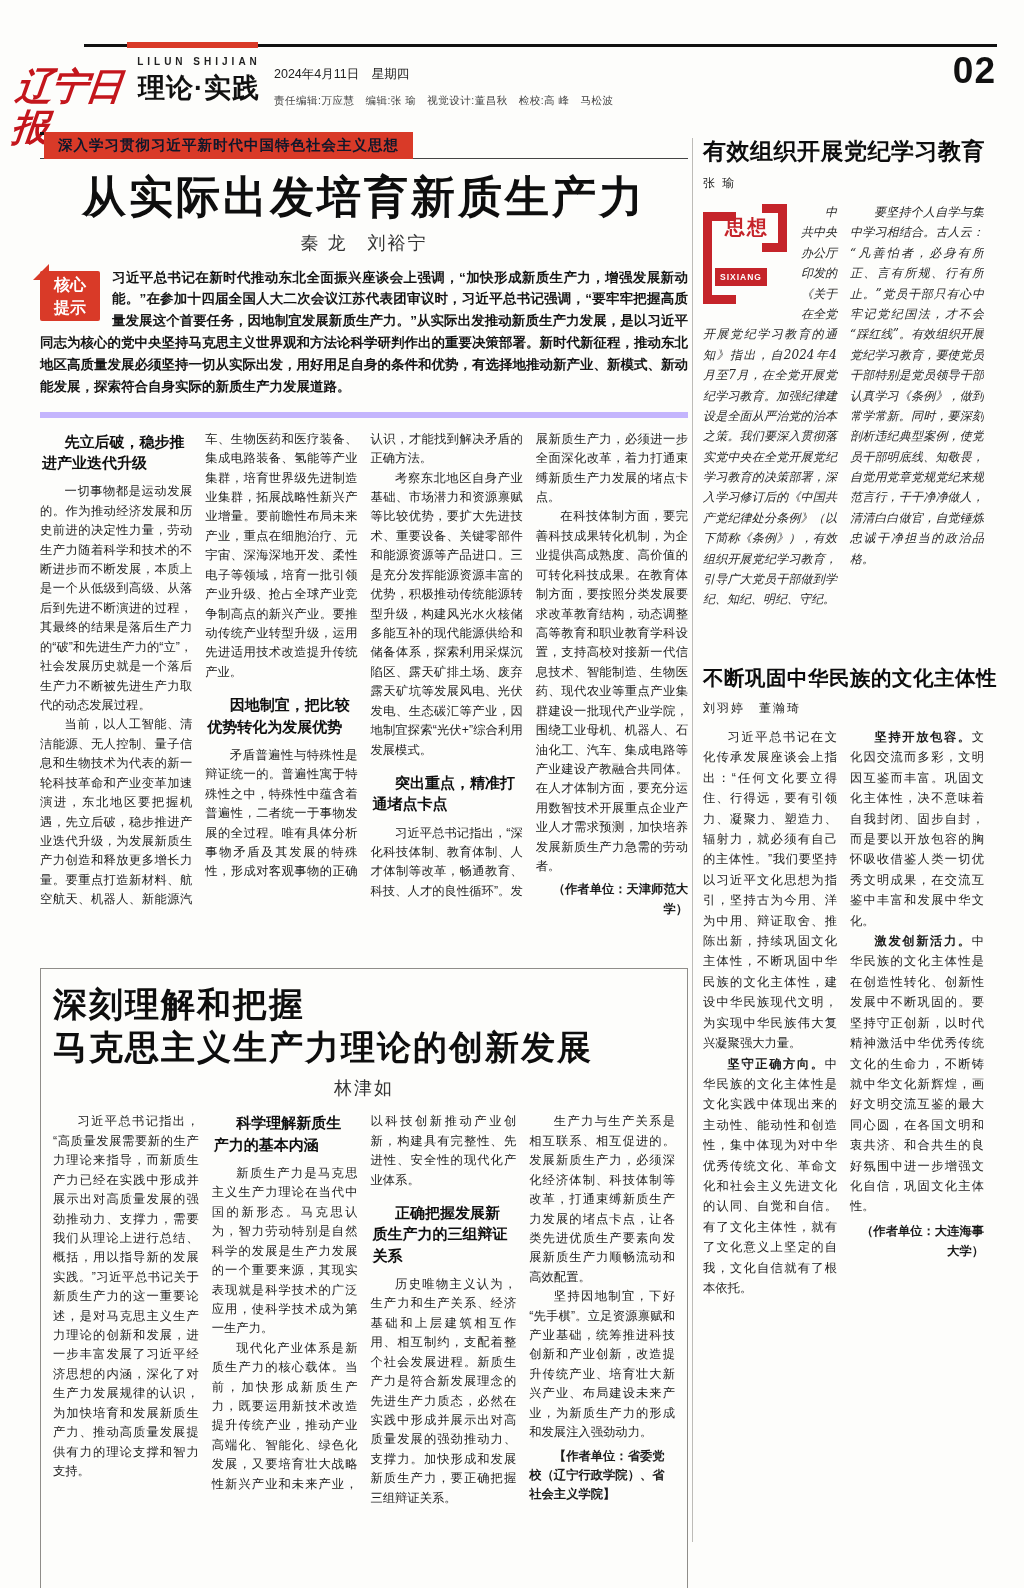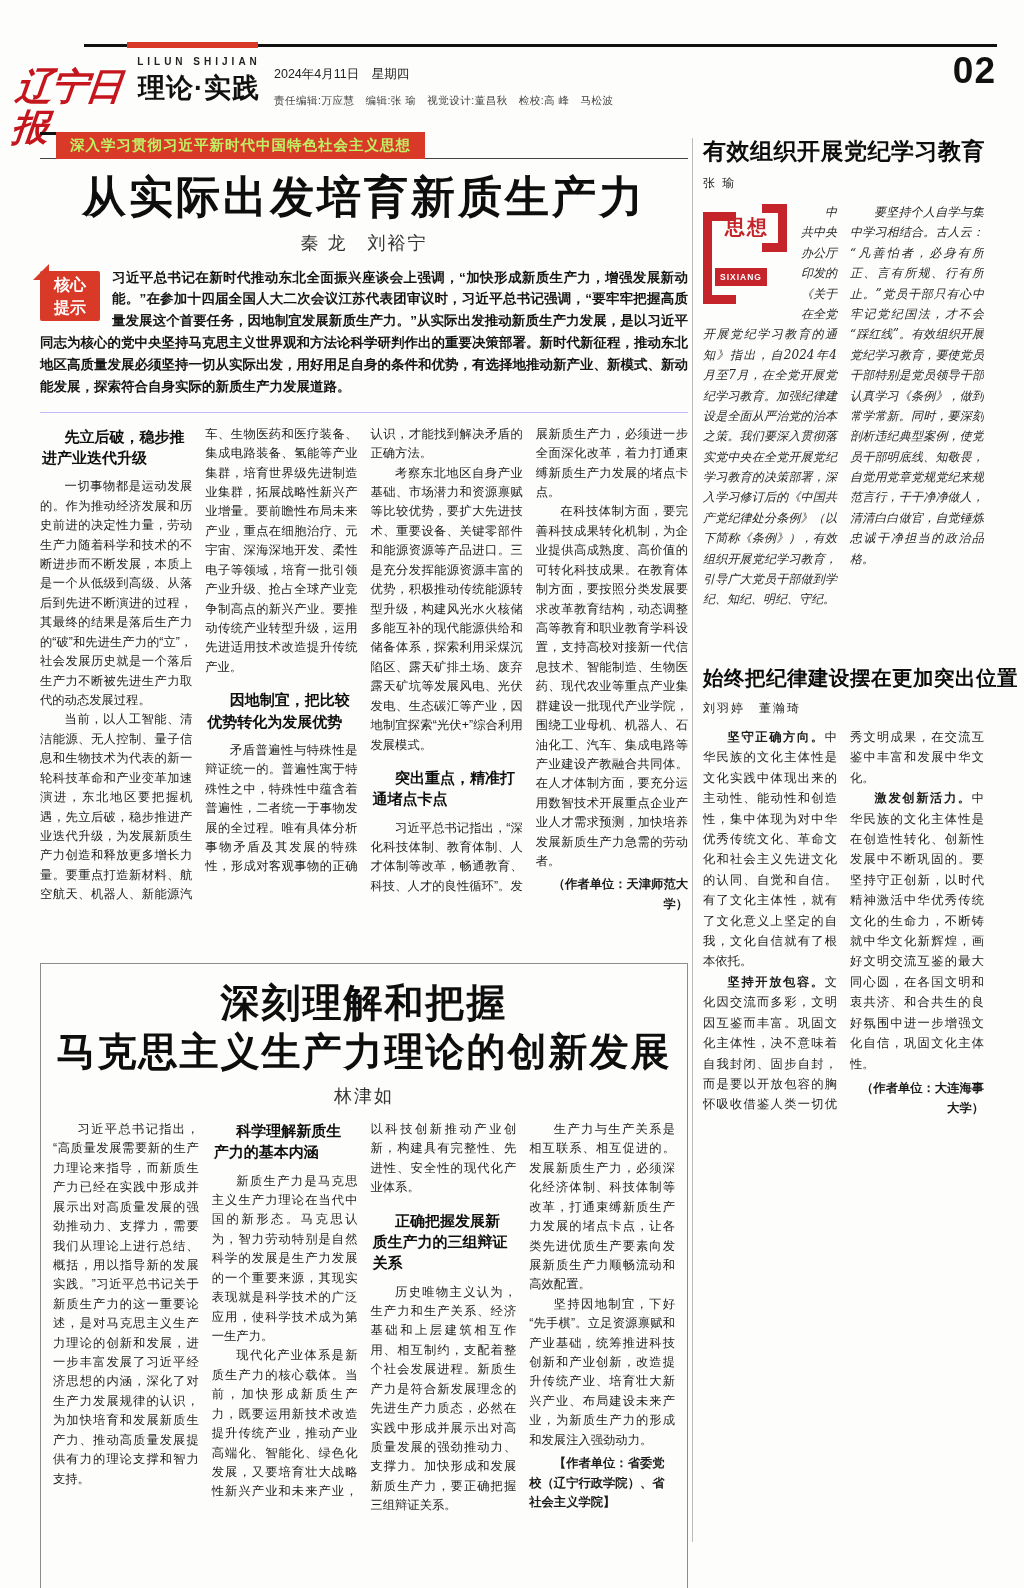--- a/index.html
+++ b/index.html
@@ -28,46 +28,46 @@
 
   
   .main{position:absolute;left:40px;top:132px;width:648px;}
   .rail{position:absolute;left:703px;top:136px;width:281px;}
   .rail-divider{position:absolute;left:692px;top:138px;width:1px;height:1404px;background:#bdbbb7;}
 
   
   .kicker-row{position:relative;height:27px;}
   .kicker-tick{position:absolute;left:0;top:0;width:18px;height:3px;background:#111;}
   .kicker-rule{position:absolute;left:0;bottom:0;width:100%;height:1px;background:#444;}
-  .kicker{position:absolute;left:16px;top:0;background:var(--banner-red);color:#bef264;
+  .kicker{position:absolute;left:4px;top:0;background:var(--banner-red);color:#0f172a;
     font-size:14.5px;font-weight:700;padding:4px 14px;letter-spacing:1px;}
   .a1-title{margin-top:13px;text-align:center;font-size:44px;font-weight:900;
     letter-spacing:3px;line-height:1.15;color:#0e0e0e;}
   .byline{margin-top:8px;text-align:center;font-size:18px;color:#333;letter-spacing:2px;}
-  .tips{margin-top:12px;padding-bottom:14px;border-bottom:1px solid #c4b5fd;
+  .tips{margin-top:12px;padding-bottom:14px;border-bottom:6px solid #c4b5fd;
     font-size:13.5px;line-height:1.62;text-align:justify;font-weight:600;color:#151515;}
   .tips-icon{position:relative;float:left;width:60px;height:48px;margin:4px 12px 2px 0;
     background:var(--banner-red);color:#fff;text-align:center;font-weight:900;font-size:16px;
     line-height:1.45;padding-top:2px;border-radius:2px;}
   .tips-icon::before{content:"";position:absolute;left:-7px;top:-7px;width:0;height:0;
     border-style:solid;border-width:0 0 16px 16px;border-color:transparent transparent var(--banner-red) transparent;}
 
   .cols{column-gap:13px;text-align:justify;overflow:hidden;color:#1d1d1d;}
   .cols4{column-count:4;}
   .cols2{column-count:2;}
   .a1-body{margin-top:12px;height:524px;font-size:12.3px;line-height:1.58;}
   .cols p.para{margin:0;text-indent:2em;}
   .cols h3.sub{font-size:15px;font-weight:900;color:#0f0f0f;margin:12px 2px 9px;line-height:1.42;
     text-indent:1.5em;text-align:left;}
   .cols h3.sub:first-child{margin-top:1px;}
   .cols p.attr{margin:4px 0 0;text-align:right;font-weight:700;text-indent:0;}
 
   
   .a2-box{margin-top:14px;border:1px solid #8f8d89;padding:14px 12px 10px;background:#fdfdfb;}
-  .a2-title{text-align:center;font-size:39px;font-weight:900;letter-spacing:2px;line-height:1.26;color:#0e0e0e;}
+  .a2-title{text-align:left;font-size:34px;font-weight:900;letter-spacing:2px;line-height:1.26;color:#0e0e0e;}
   .a2-body{margin-top:12px;height:492px;font-size:12.3px;line-height:1.58;}
   .a2-body p.attr{text-align:left;text-indent:2em;}
 
   
   .rail-a-title{font-size:23px;font-weight:900;letter-spacing:.5px;color:#0d0d0d;white-space:nowrap;}
   .rail-byline{margin-top:8px;font-size:12px;color:#222;letter-spacing:2px;text-align:left;}
   .rail-a-body{margin-top:10px;height:432px;font-size:12px;line-height:1.7;
     font-family:"DejaVu Serif","Liberation Serif",serif;font-style:italic;color:#262626;}
   .rail-a-body p.para{text-indent:2em;}
 
@@ -168,23 +168,24 @@
           <div class="br"></div>
           <div class="badge-label">思想</div>
           <div class="badge-pinyin">SIXIANG</div>
         </div>
       <p class="para">中共中央办公厅印发的《关于在全党开展党纪学习教育的通知》指出，自2024年4月至7月，在全党开展党纪学习教育。加强纪律建设是全面从严治党的治本之策。我们要深入贯彻落实党中央在全党开展党纪学习教育的决策部署，深入学习修订后的《中国共产党纪律处分条例》（以下简称《条例》），有效组织开展党纪学习教育，引导广大党员干部做到学纪、知纪、明纪、守纪。</p>
           <p class="para">要坚持个人自学与集中学习相结合。古人云：“凡善怕者，必身有所正、言有所规、行有所止。”党员干部只有心中牢记党纪国法，才不会“踩红线”。有效组织开展党纪学习教育，要使党员干部特别是党员领导干部认真学习《条例》，做到常学常新。同时，要深刻剖析违纪典型案例，使党员干部明底线、知敬畏，自觉用党章党规党纪来规范言行，干干净净做人，清清白白做官，自觉锤炼忠诚干净担当的政治品格。</p>
         </div>
     </div>
 
     <div class="rail-b">
-      <div class="rail-b-title">始终把纪律建设摆在更加突出位置</div>
+      <div class="rail-b-title">不断巩固中华民族的文化主体性</div>
       <div class="rail-byline">刘羽婷　董瀚琦</div>
       <div class="cols cols2 rail-b-body">
+          <p class="para">习近平总书记在文化传承发展座谈会上指出：“任何文化要立得住、行得远，要有引领力、凝聚力、塑造力、辐射力，就必须有自己的主体性。”我们要坚持以习近平文化思想为指引，坚持古为今用、洋为中用、辩证取舍、推陈出新，持续巩固文化主体性，不断巩固中华民族的文化主体性，建设中华民族现代文明，为实现中华民族伟大复兴凝聚强大力量。</p>
           <p class="para"><b>坚守正确方向。</b>中华民族的文化主体性是文化实践中体现出来的主动性、能动性和创造性，集中体现为对中华优秀传统文化、革命文化和社会主义先进文化的认同、自觉和自信。有了文化主体性，就有了文化意义上坚定的自我，文化自信就有了根本依托。</p>
           <p class="para"><b>坚持开放包容。</b>文化因交流而多彩，文明因互鉴而丰富。巩固文化主体性，决不意味着自我封闭、固步自封，而是要以开放包容的胸怀吸收借鉴人类一切优秀文明成果，在交流互鉴中丰富和发展中华文化。</p>
           <p class="para"><b>激发创新活力。</b>中华民族的文化主体性是在创造性转化、创新性发展中不断巩固的。要坚持守正创新，以时代精神激活中华优秀传统文化的生命力，不断铸就中华文化新辉煌，画好文明交流互鉴的最大同心圆，在各国文明和衷共济、和合共生的良好氛围中进一步增强文化自信，巩固文化主体性。</p>
           <p class="attr">（作者单位：大连海事大学）</p>
         </div>
     </div>
   </div>
 
 </div>
 

